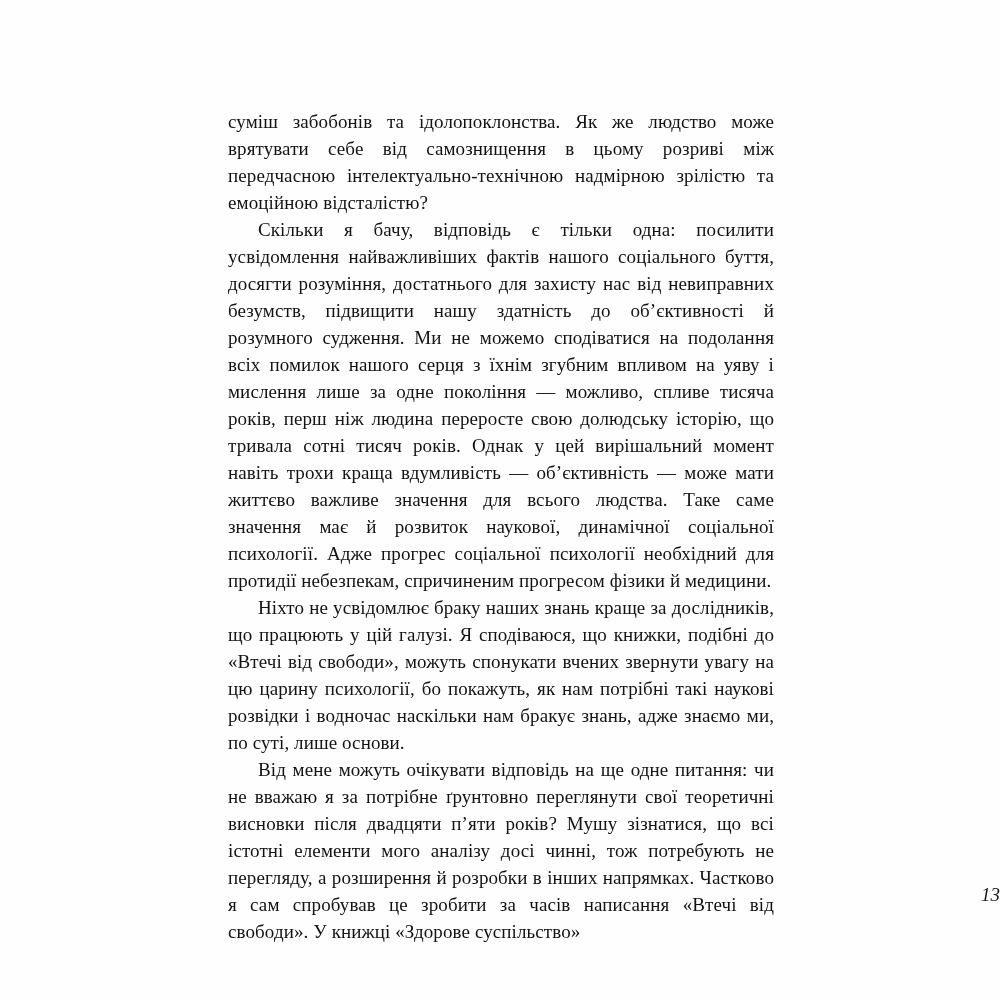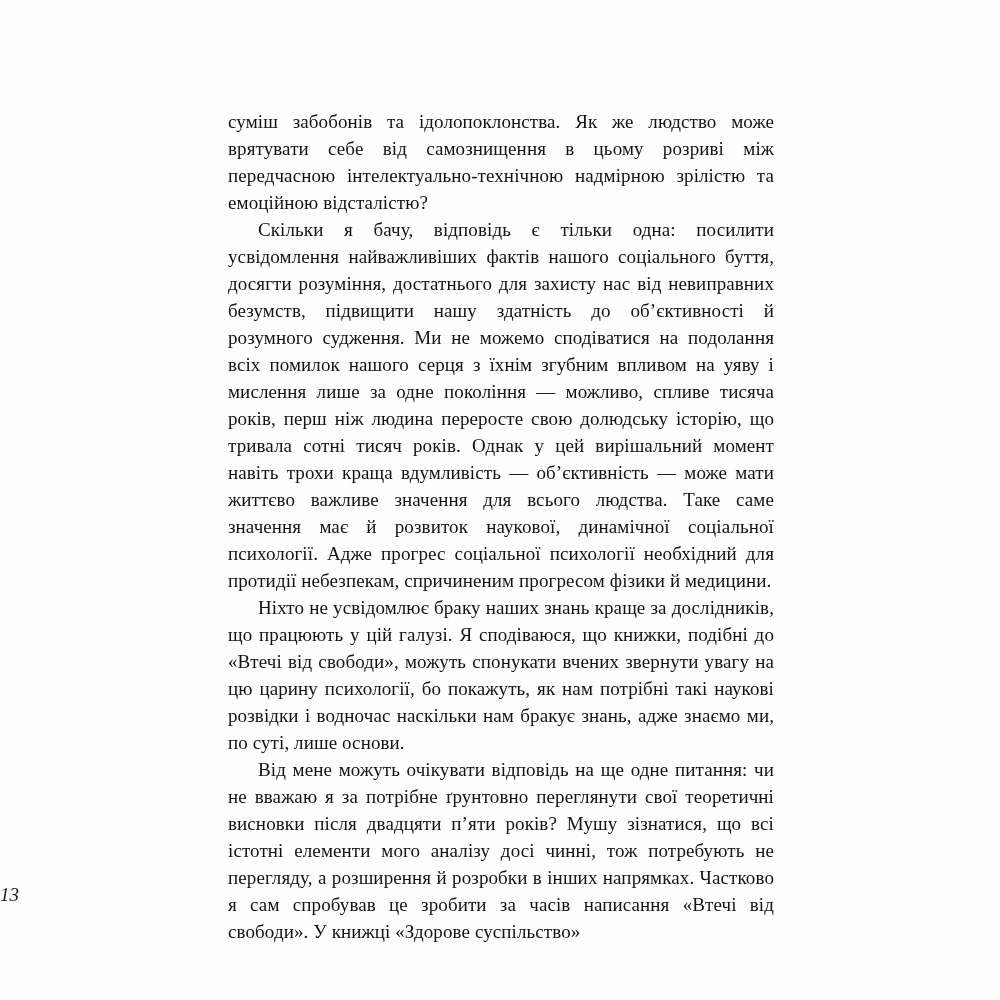--- a/index.html
+++ b/index.html
@@ -34,21 +34,21 @@
     text-indent: 30px;
   }
   .text-block p.no-indent {
     text-indent: 0;
   }
   .page-number {
     position: absolute;
     left: 0;
     top: 884px;
     width: 1000px;
-    text-align: left;
+    text-align: right;
     font-size: 19px;
     font-style: italic;
     color: #1a1a1a;
   }
 </style>
 </head>
 <body>
 
 <div class="page">
   <div class="text-block">

